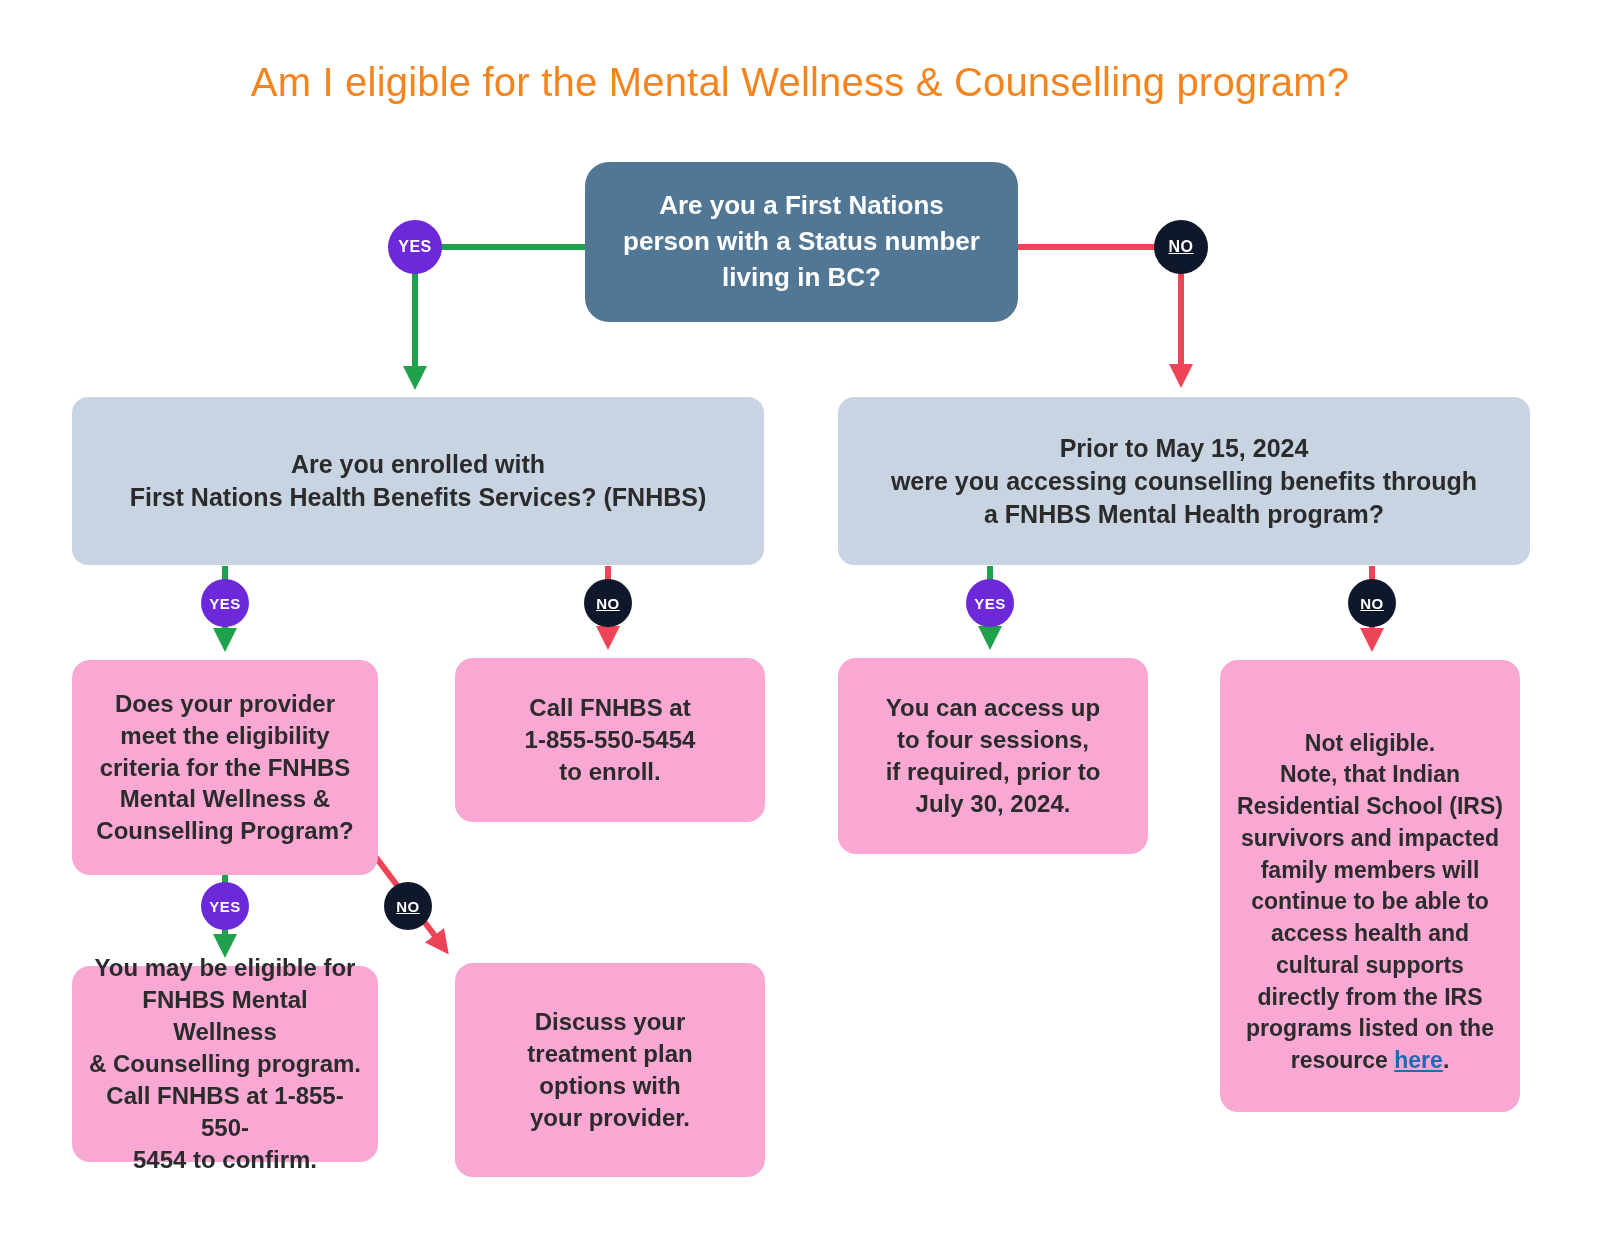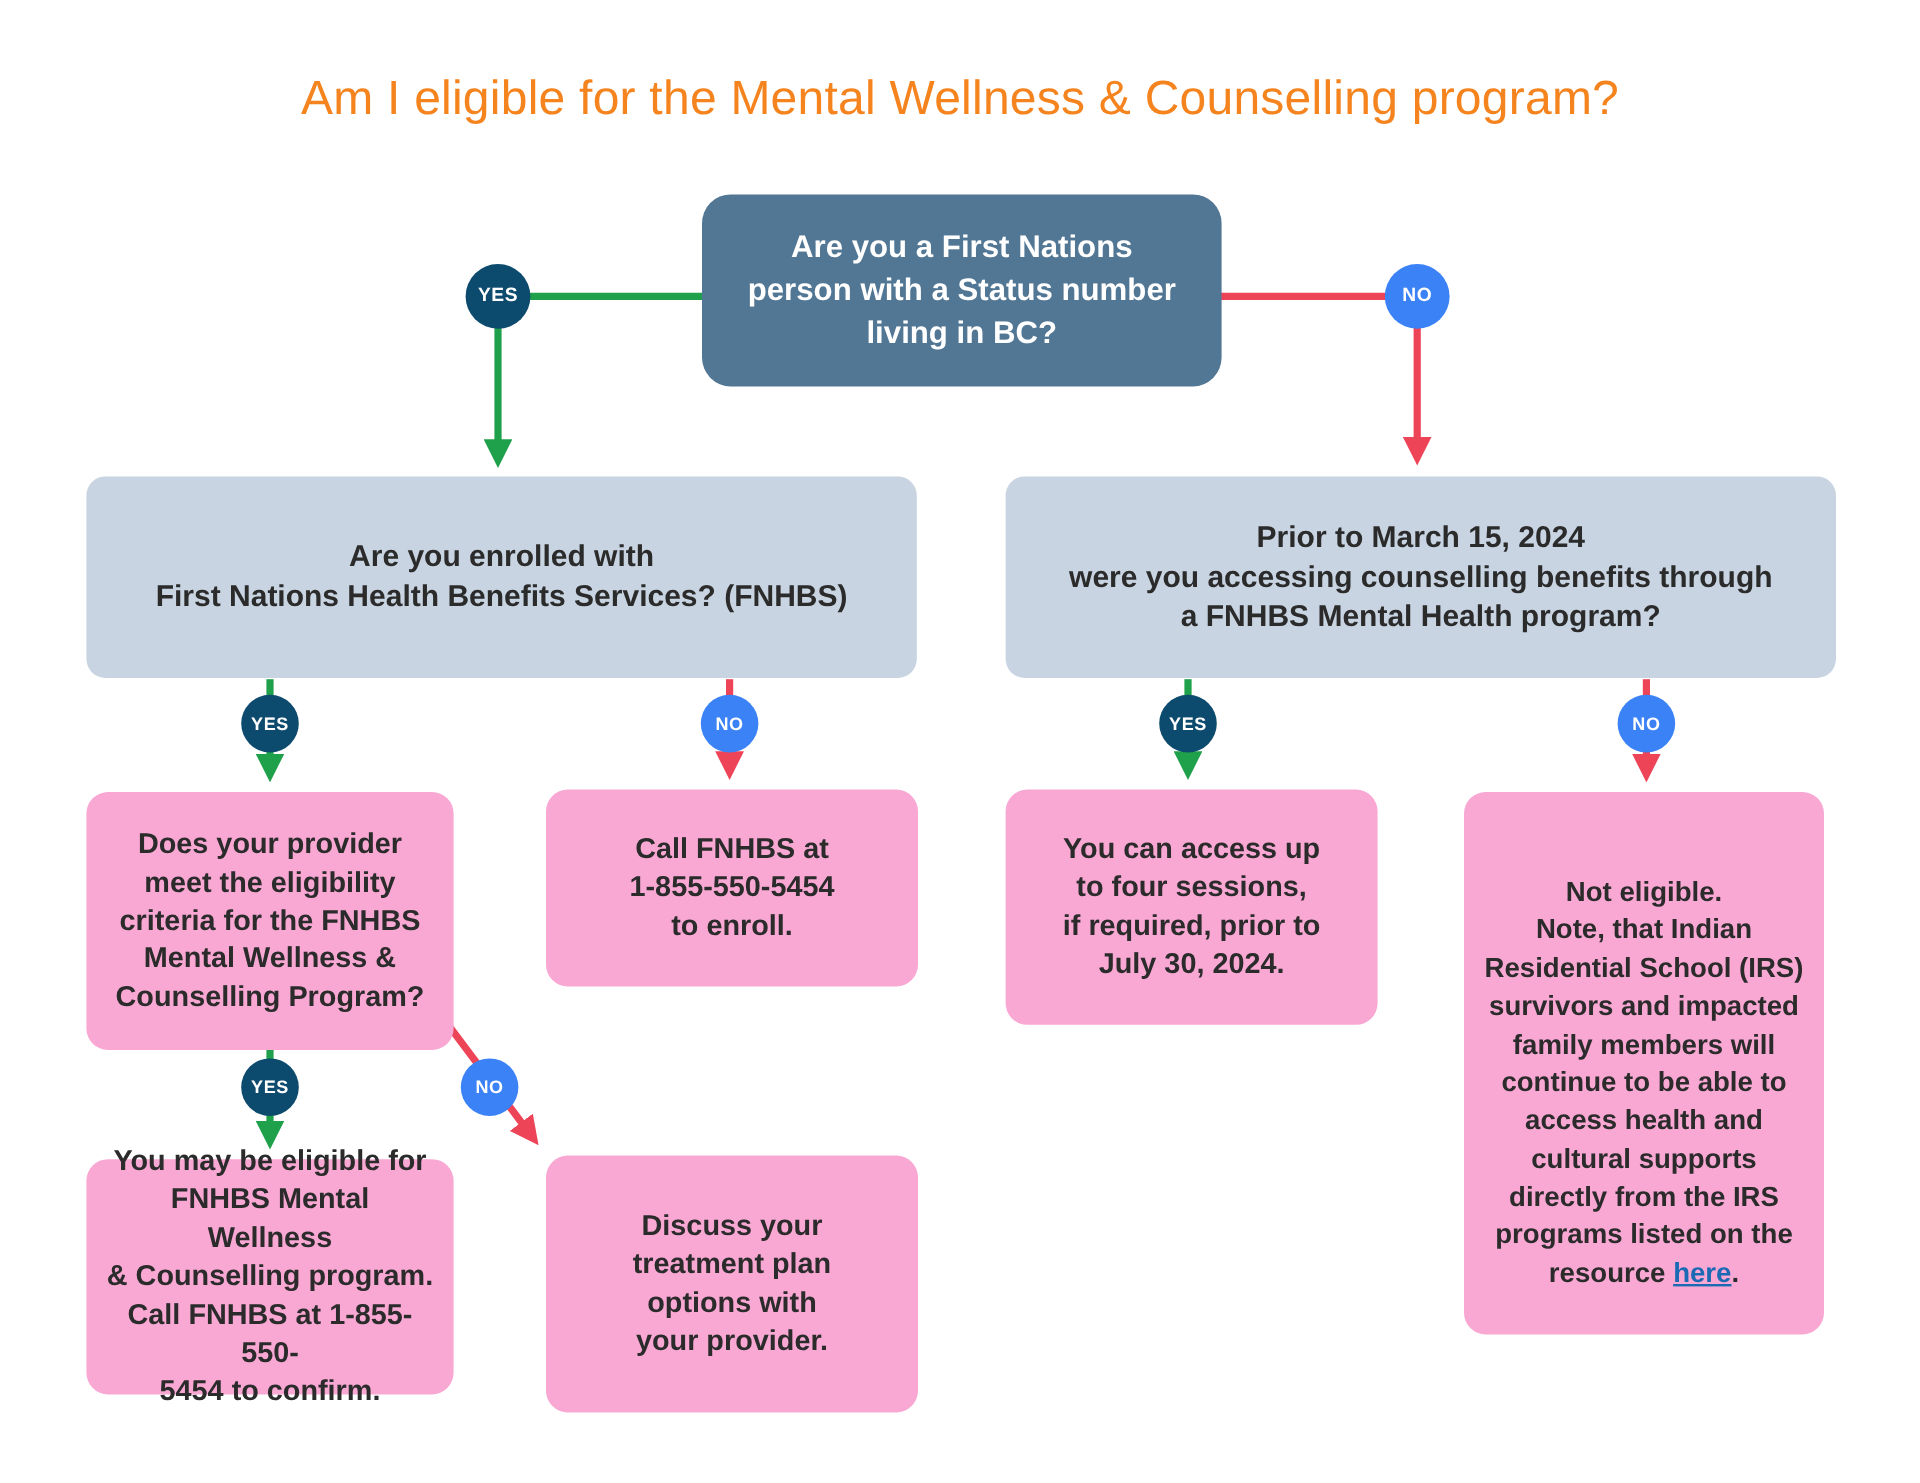--- a/index.html
+++ b/index.html
@@ -43,22 +43,22 @@
     font-size:24px;line-height:1.33;
     padding:12px 16px;
   }
   .answer.small-font{font-size:23px;line-height:1.38;padding:4px 14px;}
   .badge{
     position:absolute;
     display:flex;align-items:center;justify-content:center;
     border-radius:50%;
     color:#ffffff;font-weight:700;font-size:15px;letter-spacing:0.5px;
   }
-  .badge.yes{background:#0c4a6e;}
-  .badge.no{background:#3b82f6;}
+  .badge.yes{background:#6d28d9;}
+  .badge.no{background:#0f172a;text-decoration:underline;}
   .badge.lg{width:54px;height:54px;font-size:16px;}
   .badge.md{width:48px;height:48px;}
   .connectors{position:absolute;left:0;top:0;width:1600px;height:1236px;}
   a.inline-link{color:#1b6ab3;text-decoration:underline;font-weight:700;}
 </style>
 </head>
 <body>
 
 <div class="canvas">
 
@@ -88,21 +88,21 @@
 
   <div class="title">Am I eligible for the Mental Wellness &amp; Counselling program?</div>
 
   <div class="box q-light" style="left:72px;top:397px;width:692px;height:168px;">Are you enrolled with
 First Nations Health Benefits Services? (FNHBS)</div>
 
   <div class="box q-dark" style="left:585px;top:162px;width:433px;height:160px;">Are you a First Nations
 person with a Status number
 living in BC?</div>
 
-  <div class="box q-light" style="left:838px;top:397px;width:692px;height:168px;">Prior to March 15, 2024
+  <div class="box q-light" style="left:838px;top:397px;width:692px;height:168px;">Prior to May 15, 2024
 were you accessing counselling benefits through
 a FNHBS Mental Health program?</div>
 
   <div class="box answer" style="left:72px;top:660px;width:306px;height:215px;">Does your provider
 meet the eligibility
 criteria for the FNHBS
 Mental Wellness &amp;
 Counselling Program?</div>
 
   <div class="box answer" style="left:455px;top:658px;width:310px;height:164px;">Call FNHBS at

